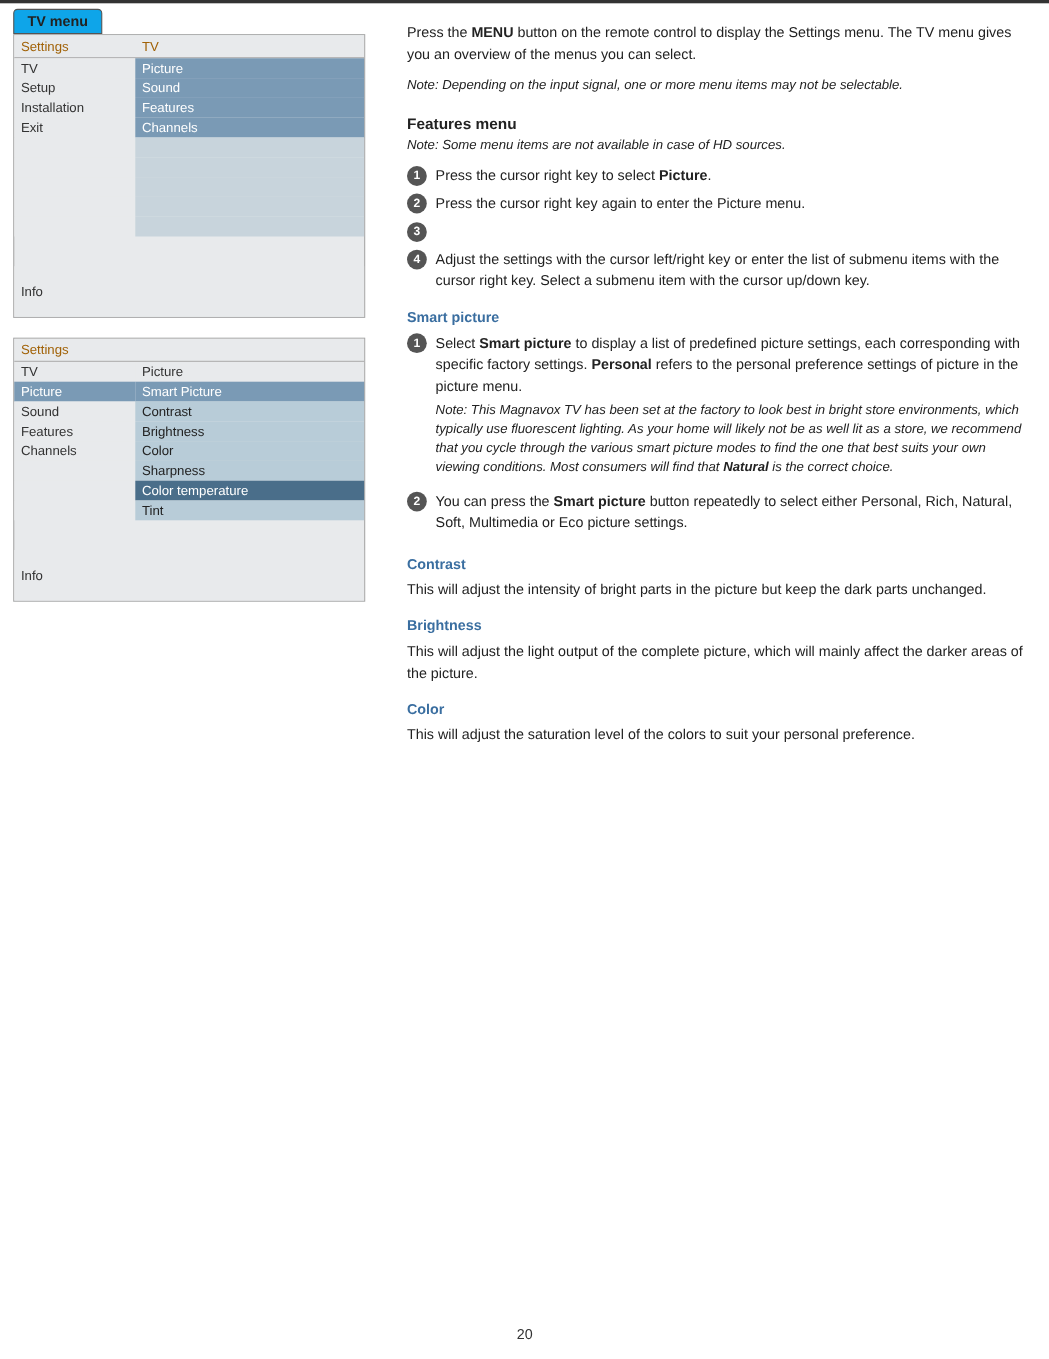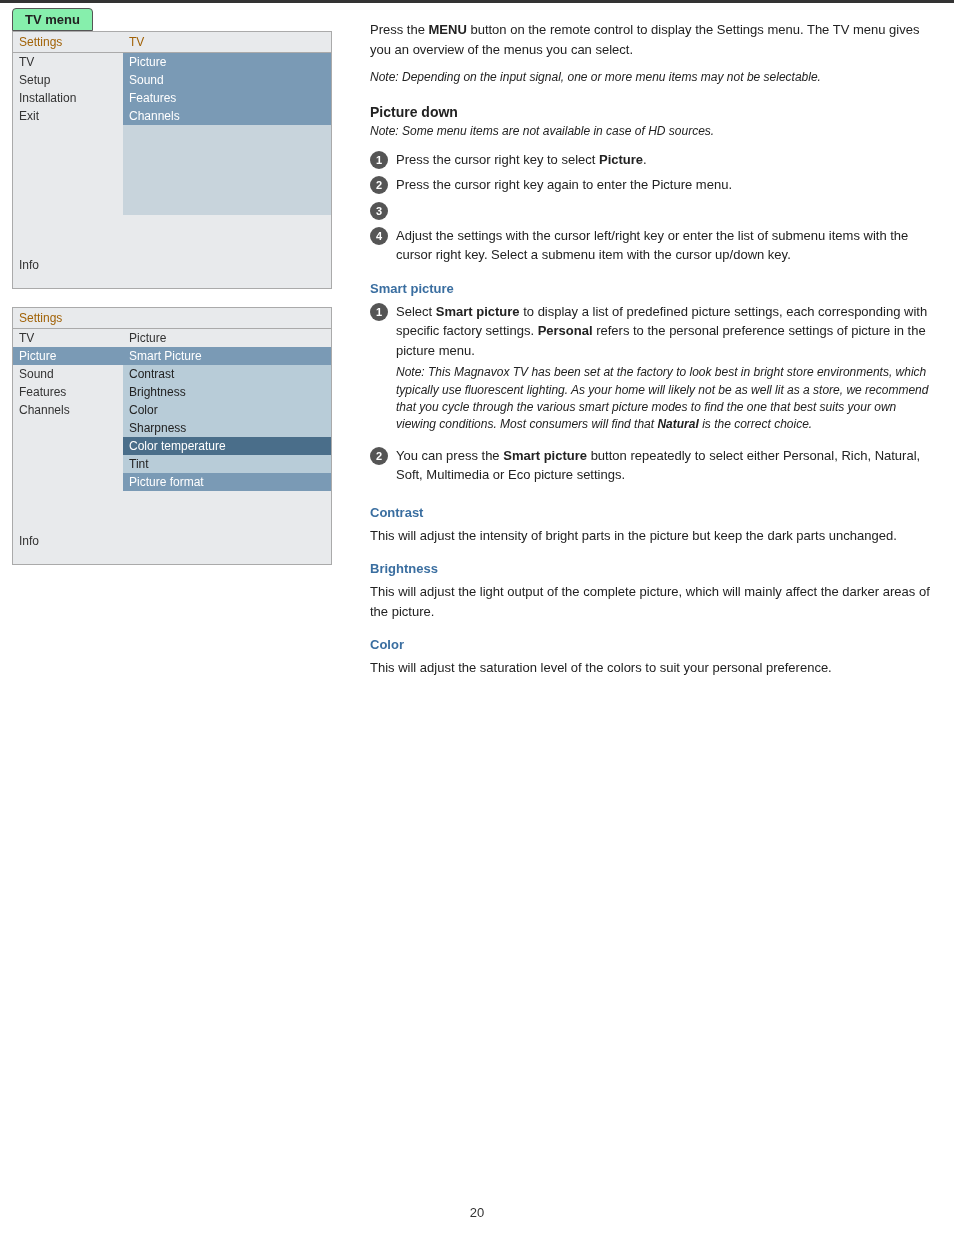--- a/index.html
+++ b/index.html
@@ -22,21 +22,21 @@
     }
 
     
     .tv-menu-label {
       display: inline-block;
       border: 1.5px solid #555;
       border-radius: 4px 4px 0 0;
       padding: 3px 12px;
       font-size: 13px;
       font-weight: bold;
-      background: #86efac;
+      background: #0ea5e9;
       margin-bottom: 0;
       position: relative;
       z-index: 2;
     }
 
     
     .menu-box {
       border: 1.5px solid #aaa;
       background: #e8eaec;
       width: 320px;
@@ -311,38 +311,34 @@
     <div class="menu-row">
       <div class="menu-left"></div>
       <div class="menu-right dark-blue">Color temperature</div>
     </div>
 
     <div class="menu-row">
       <div class="menu-left"></div>
       <div class="menu-right light-blue">Tint</div>
     </div>
 
-    <div class="menu-row">
-      <div class="menu-left"></div>
-      <div class="menu-right highlighted">Picture format</div>
-    </div>
 
     <div class="menu-info">Info</div>
   </div>
 
 </div>
 
 <div class="right-panel">
 
   <p class="intro-text">
     Press the <strong>MENU</strong> button on the remote control to display the Settings menu. The TV menu gives you an overview of the menus you can select.
   </p>
   <p class="intro-note">Note: Depending on the input signal, one or more menu items may not be selectable.</p>
 
-  <p class="section-title">Picture down</p>
+  <p class="section-title">Features menu</p>
   <p class="section-note">Note: Some menu items are not available in case of HD sources.</p>
 
   <ul class="numbered-list">
     <li>
       <span class="num-circle">1</span>
       <span>Press the cursor right key to select <strong>Picture</strong>.</span>
     </li>
     <li>
       <span class="num-circle">2</span>
       <span>Press the cursor right key again to enter the Picture menu.</span>

